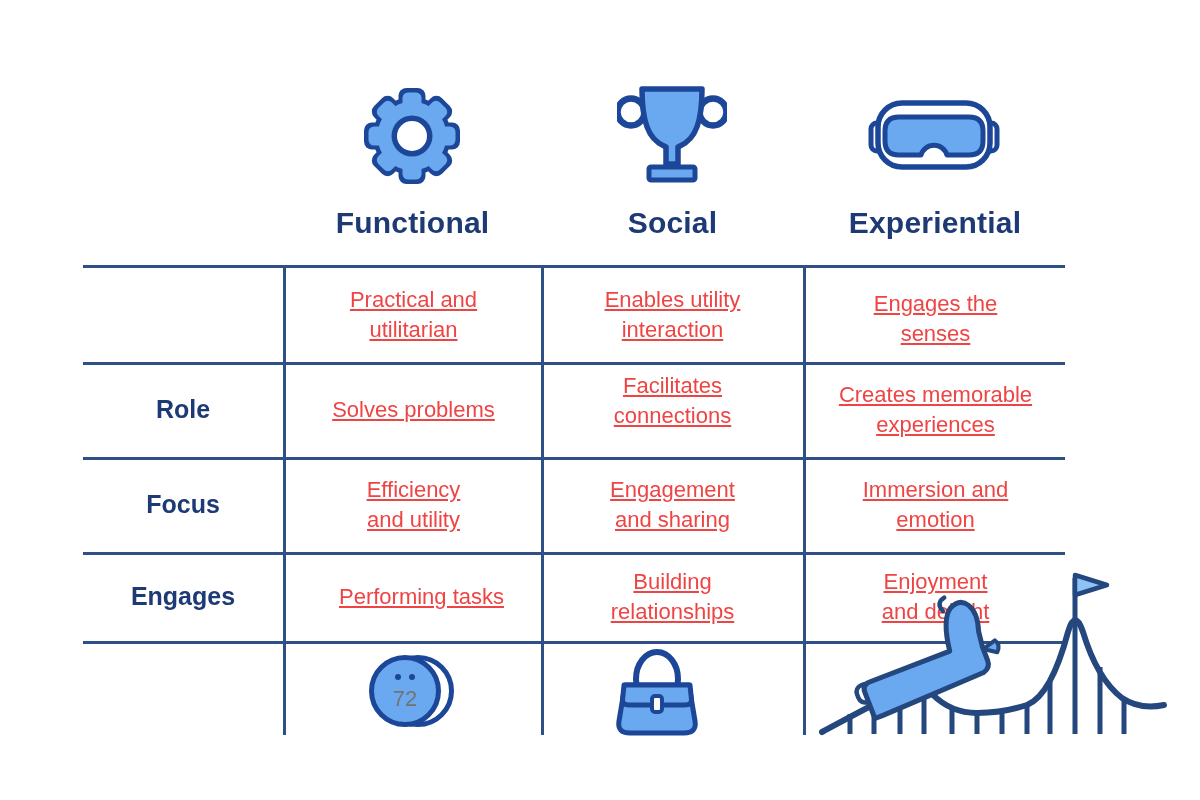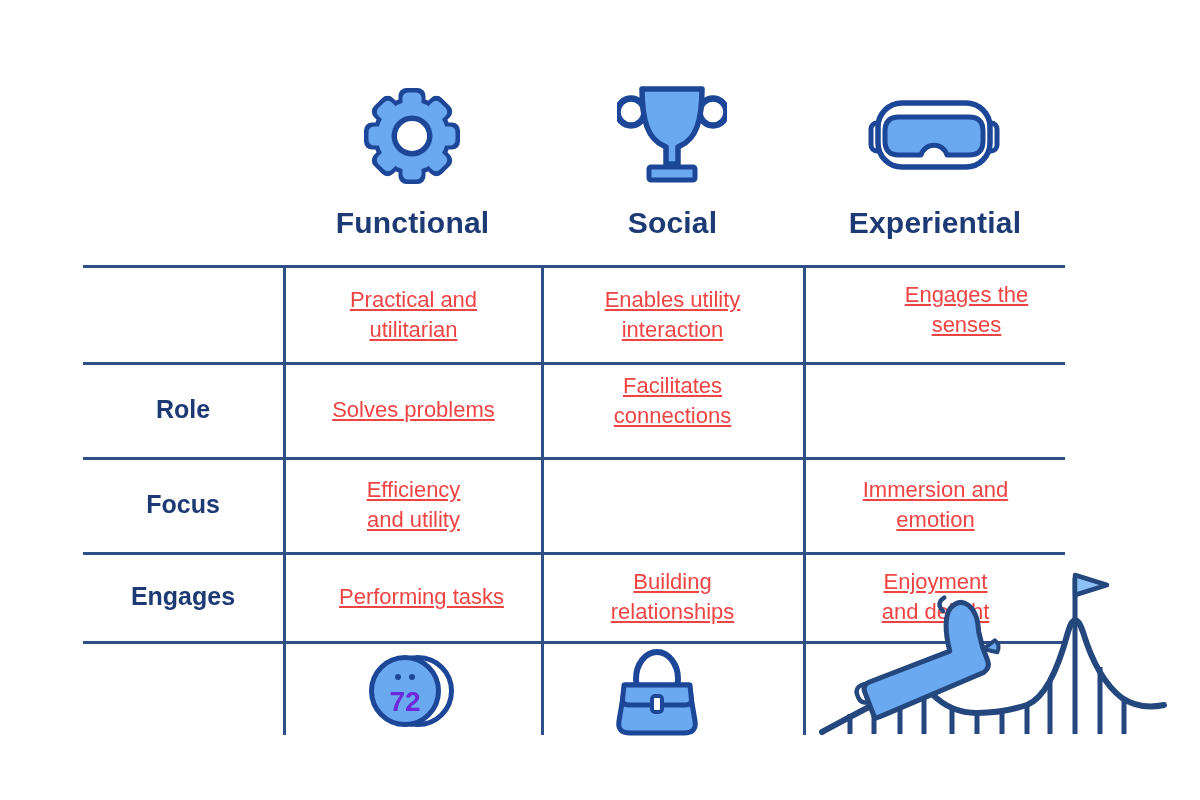--- a/index.html
+++ b/index.html
@@ -28,21 +28,21 @@
   }
   .cell {
     position: absolute;
     display: flex; align-items: center; justify-content: center;
     text-align: center; white-space: pre-line;
     font-size: 22px; line-height: 1.35; color: #ef4444; text-decoration: underline;
   }
   .thermo-reading {
     position: absolute;
     width: 68px; text-align: center;
-    font-size: 28px; color: #6d28d9; font-weight: 700;
+    font-size: 22px; color: #737373; font-weight: 400;
   }
 </style>
 </head>
 <body>
 
 <div id="canvas">
 
   <div class="icon-box" style="left:362px; top:86px; width:100px; height:100px;">
     <svg width="100" height="100" viewBox="0 0 100 100">
       <g>
@@ -90,31 +90,35 @@
   <div class="hline" style="left:83px; top:552px; width:982px;"></div>
   <div class="hline" style="left:83px; top:641px; width:982px;"></div>
   <div class="vline" style="left:283px; top:265px; height:470px;"></div>
   <div class="vline" style="left:541px; top:265px; height:470px;"></div>
   <div class="vline" style="left:803px; top:265px; height:470px;"></div>
 
   <div class="cell" style="left:286px; top:267px; width:255px; height:95px;">Practical and
 utilitarian</div>
   <div class="cell" style="left:544px; top:267px; width:257px; height:95px;">Enables utility
 interaction</div>
-  <div class="cell" style="left:806px; top:262px; width:259px; height:95px;margin-left:31px;">Engages the
+  <div class="cell" style="left:806px; top:271px; width:259px; height:95px;">Engages the
 senses</div>
 
   <div class="row-label" style="left:83px; top:364px; width:200px; height:91px;text-align:right;">Role</div>
   <div class="cell" style="left:286px; top:364px; width:255px; height:91px;">Solves problems</div>
   <div class="cell" style="left:544px; top:355px; width:257px; height:91px;">Facilitates
 connections</div>
+  <div class="cell" style="left:806px; top:364px; width:259px; height:91px;">Creates memorable
+experiences</div>
 
   <div class="row-label" style="left:83px; top:459px; width:200px; height:91px;">Focus</div>
   <div class="cell" style="left:286px; top:459px; width:255px; height:91px;">Efficiency
 and utility</div>
+  <div class="cell" style="left:544px; top:459px; width:257px; height:91px;">Engagement
+and sharing</div>
   <div class="cell" style="left:806px; top:459px; width:259px; height:91px;">Immersion and
 emotion</div>
 
   <div class="row-label" style="left:83px; top:554px; width:200px; height:85px;">Engages</div>
   <div class="cell" style="left:294px; top:554px; width:255px; height:85px;">Performing tasks</div>
   <div class="cell" style="left:544px; top:554px; width:257px; height:85px;text-align:center;">Building
 relationships</div>
   <div class="cell" style="left:806px; top:554px; width:259px; height:85px;">Enjoyment
 and delight</div>
 

